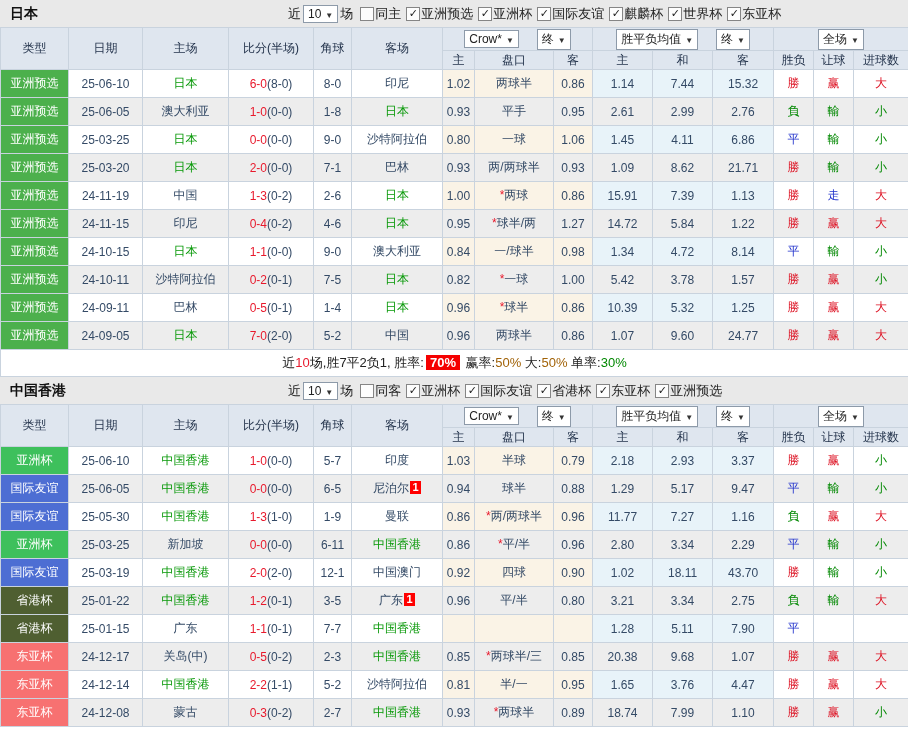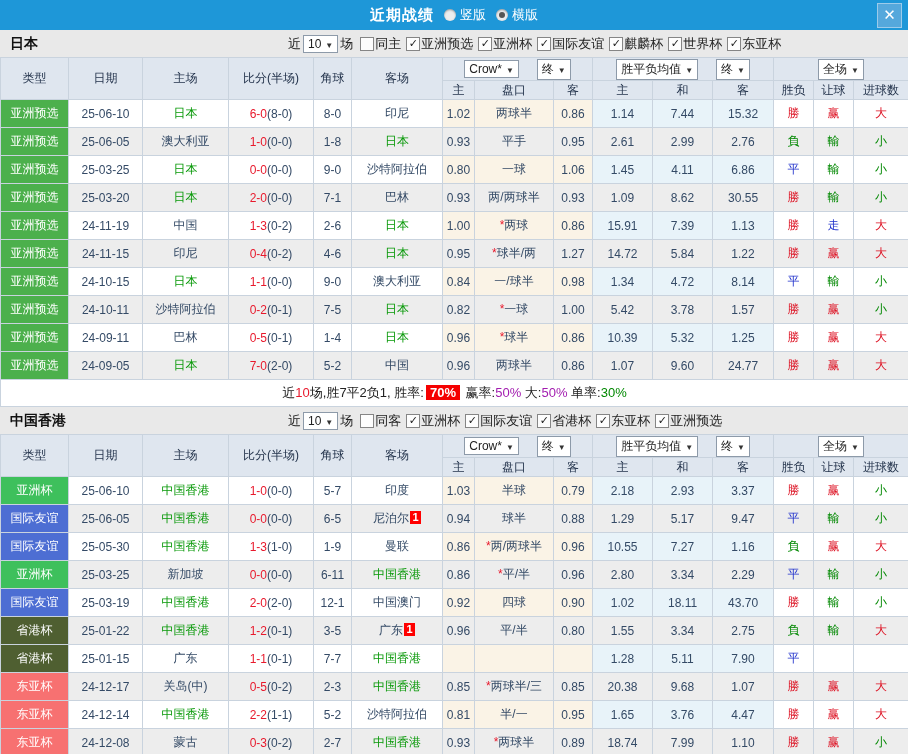--- a/index.html
+++ b/index.html
@@ -37,38 +37,28 @@
   td.blue{background:#e8f3f9;}
   td.typecell{color:#fff;}
   td.self{color:#099909;font-weight:normal;}
   .self{color:#099909;}
   .ft{color:#e8192c;}
   .ht{color:#344a66;}
   .ast{color:#e8192c;}
   .rc{display:inline-block;background:#f00;color:#fff;font-size:11px;font-weight:bold;line-height:13px;width:11px;height:13px;margin-left:1px;vertical-align:1px;}
   tr.summary td{background:#fff;height:26px;font-size:13px;color:#222;}
   .seg-red{color:#e8192c;}
-  .seg-blue{color:#a21caf;}
+  .seg-blue{color:#a16207;}
   .seg-green{color:#008800;}
   .seg-hl{background:#f50000;color:#fff;padding:0 4px;font-weight:bold;margin:0 2px;}
 </style>
 </head>
 <body>
 
 <div class="popup">
-  <div class="titlebar">
-    <span class="title">近期战绩</span>
-    <span class="radio"></span>
-    <span class="radio-label">竖版</span>
-    <span class="radio checked"></span>
-    <span class="radio-label">横版</span>
-    <div class="closebtn">
-      <span>✕</span>
-    </div>
-  </div>
   <div id="sections">
       <div class="section-bar">
         <span class="team-name">日本</span>
         <div class="filter">
           <span class="flabel">近</span>
           <span class="dd">10<span class="arrow">▼</span></span>
           <span class="flabel">场</span>
           <span class="cb"></span>
           <span>同主</span>
           <span class="cb checked"></span>
@@ -198,21 +188,21 @@
             <td>25-03-20</td>
             <td class="self">日本</td>
             <td><span class="ft">2-0</span><span class="ht">(0-0)</span></td>
             <td>7-1</td>
             <td>巴林</td>
             <td class="beige">0.93</td>
             <td class="beige">两/两球半</td>
             <td class="beige">0.93</td>
             <td class="blue">1.09</td>
             <td class="blue">8.62</td>
-            <td class="blue">30.55</td>
+            <td class="blue">21.71</td>
             <td style="color: rgb(221, 17, 34);">勝</td>
             <td style="color: rgb(0, 136, 0);">輸</td>
             <td style="color: rgb(0, 136, 0);">小</td>
           </tr>
           <tr>
             <td class="typecell" style="background: rgb(76, 176, 76);">亚洲预选</td>
             <td>24-11-19</td>
             <td>中国</td>
             <td><span class="ft">1-3</span><span class="ht">(0-2)</span></td>
             <td>2-6</td>
@@ -431,21 +421,21 @@
           <tr>
             <td class="typecell" style="background: rgb(77, 110, 211);">国际友谊</td>
             <td>25-05-30</td>
             <td class="self">中国香港</td>
             <td><span class="ft">1-3</span><span class="ht">(1-0)</span></td>
             <td>1-9</td>
             <td>曼联</td>
             <td class="beige">0.86</td>
             <td class="beige"><span class="ast">*</span><span>两/两球半</span></td>
             <td class="beige">0.96</td>
-            <td class="blue">10.55</td>
+            <td class="blue">11.77</td>
             <td class="blue">7.27</td>
             <td class="blue">1.16</td>
             <td style="color: rgb(0, 136, 0);">負</td>
             <td style="color: rgb(221, 17, 34);">赢</td>
             <td style="color: rgb(221, 17, 34);">大</td>
           </tr>
           <tr class="alt">
             <td class="typecell" style="background: rgb(62, 192, 92);">亚洲杯</td>
             <td>25-03-25</td>
             <td>新加坡</td>
@@ -482,21 +472,21 @@
           <tr class="alt">
             <td class="typecell" style="background: rgb(79, 95, 49);">省港杯</td>
             <td>25-01-22</td>
             <td class="self">中国香港</td>
             <td><span class="ft">1-2</span><span class="ht">(0-1)</span></td>
             <td>3-5</td>
             <td>广东<span class="rc">1</span></td>
             <td class="beige">0.96</td>
             <td class="beige">平/半</td>
             <td class="beige">0.80</td>
-            <td class="blue">1.55</td>
+            <td class="blue">3.21</td>
             <td class="blue">3.34</td>
             <td class="blue">2.75</td>
             <td style="color: rgb(0, 136, 0);">負</td>
             <td style="color: rgb(0, 136, 0);">輸</td>
             <td style="color: rgb(221, 17, 34);">大</td>
           </tr>
           <tr>
             <td class="typecell" style="background: rgb(79, 95, 49);">省港杯</td>
             <td>25-01-15</td>
             <td>广东</td>

